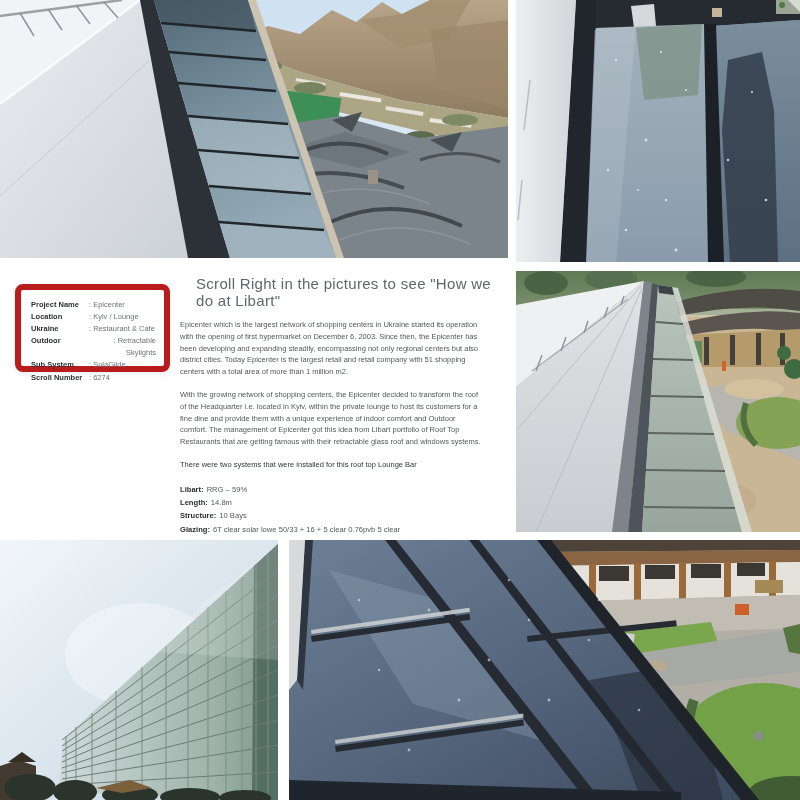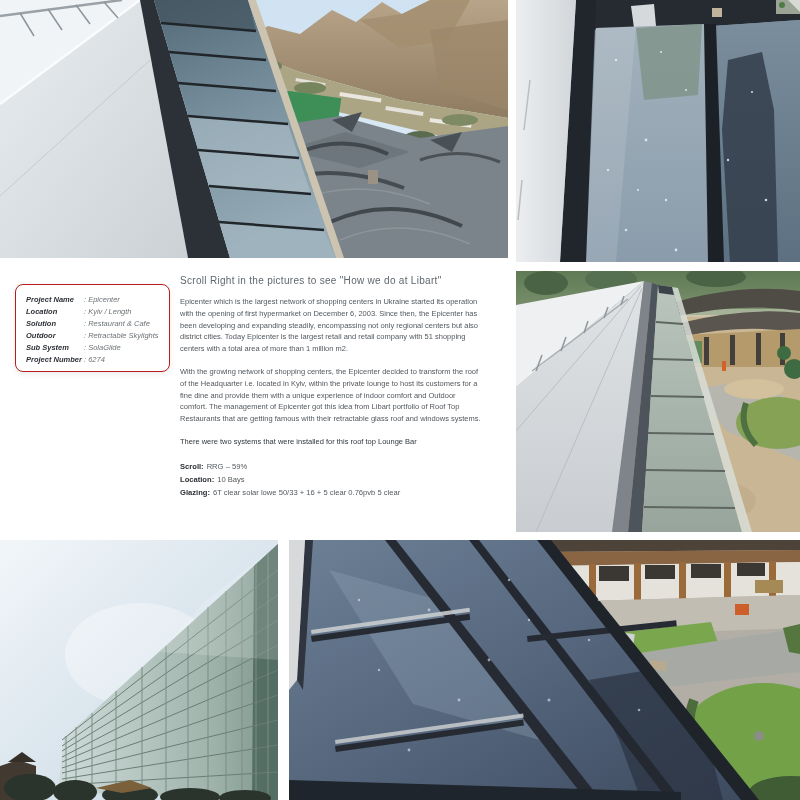--- a/index.html
+++ b/index.html
@@ -9,27 +9,27 @@
   .tile svg{display:block;width:100%;height:100%;}
   
   #photo1{left:0;top:0;width:508px;height:258px;}
   #photo2{left:516px;top:0;width:284px;height:262px;}
   #photo3{left:516px;top:271px;width:284px;height:261px;}
   #photo4{left:0;top:540px;width:278px;height:260px;}
   #photo5{left:289px;top:540px;width:511px;height:260px;}
   
   .info-panel{position:absolute;left:0;top:258px;width:508px;height:282px;background:#fff;}
   .project-card{position:absolute;left:15px;top:26px;width:155px;height:88px;background:#fff;
-    border:1px solid #b91c1c;border-radius:8px;box-shadow:0 2px 6px rgba(0,0,0,0.08);
-    box-sizing:border-box;padding:9px 8px 6px 10px;font-style:italic;}
+    border:6px solid #b91c1c;border-radius:8px;box-shadow:0 2px 6px rgba(0,0,0,0.08);
+    box-sizing:border-box;padding:9px 8px 6px 10px;}
   .card-row{display:flex;font-size:7.5px;line-height:12.1px;color:#6a7076;}
   .card-label{width:58px;flex:none;font-weight:bold;color:#2b3035;}
-  .card-value{color:#6d7378;}
+  .card-value{color:#6d7378;text-align:right;}
   .article{position:absolute;left:180px;top:17px;width:318px;}
-  .article h1{font-size:10px;font-weight:400;color:#5f676d;letter-spacing:0.3px;margin:0 0 10px 0;}
+  .article h1{font-size:15px;font-weight:400;color:#5f676d;letter-spacing:0.3px;margin:0 0 10px 16px;}
   .article p{font-size:7.5px;line-height:11.8px;color:#53595e;margin:0 16px 11px 0;}
   .article p.strong{font-weight:normal;color:#32373c;margin:0 0 12px 0;}
   .sys-heading{font-size:7.5px;font-weight:bold;color:#32373c;margin:10px 0 12px 0;}
   .spec-line{font-size:7.6px;line-height:13.3px;color:#53595e;}
   .spec-label{font-weight:bold;color:#2b3035;margin-right:3px;}
 </style>
 </head>
 <body>
 
 <div class="canvas">
@@ -181,50 +181,53 @@
   </div>
 
   <div class="info-panel">
     <div class="project-card">
       <div class="card-row">
         <span class="card-label">Project Name</span>
         <span class="card-value">: Epicenter</span>
       </div>
       <div class="card-row">
         <span class="card-label">Location</span>
-        <span class="card-value">: Kyiv / Length</span>
-      </div>
-      <div class="card-row">
-        <span class="card-label">Solution</span>
+        <span class="card-value">: Kyiv / Lounge</span>
+      </div>
+      <div class="card-row">
+        <span class="card-label">Ukraine</span>
         <span class="card-value">: Restaurant &amp; Cafe</span>
       </div>
       <div class="card-row">
         <span class="card-label">Outdoor</span>
         <span class="card-value">: Retractable Skylights</span>
       </div>
       <div class="card-row">
         <span class="card-label">Sub System</span>
         <span class="card-value">: SolaGlide</span>
       </div>
       <div class="card-row">
-        <span class="card-label">Project Number</span>
+        <span class="card-label">Scroll Number</span>
         <span class="card-value">: 6274</span>
       </div>
     </div>
 
     <div class="article">
       <h1>Scroll Right in the pictures to see "How we do at Libart"</h1>
       <p>Epicenter which is the largest network of shopping centers in Ukraine started its operation with the opening of first hypermarket on December 6, 2003. Since then, the Epicenter has been developing and expanding steadily, encompassing not only regional centers but also district cities. Today Epicenter is the largest retail and retail company with 51 shopping centers with a total area of more than 1 million m2.</p>
       <p>With the growing network of shopping centers, the Epicenter decided to transform the roof of the Headquarter i.e. located in Kyiv, within the private lounge to host its customers for a fine dine and provide them with a unique experience of indoor comfort and Outdoor comfort. The management of Epicenter got this idea from Libart portfolio of Roof Top Restaurants that are getting famous with their retractable glass roof and windows systems.</p>
       <p class="strong">There were two systems that were installed for this roof top Lounge Bar</p>
       <div class="spec-line">
-        <span class="spec-label">Scroll:</span><span>RRG – 59%</span>
+        <span class="spec-label">Libart:</span><span>RRG – 59%</span>
       </div>
       <div class="spec-line">
-        <span class="spec-label">Location:</span><span>10 Bays</span>
+        <span class="spec-label">Length:</span><span>14.8m</span>
+      </div>
+      <div class="spec-line">
+        <span class="spec-label">Structure:</span><span>10 Bays</span>
       </div>
       <div class="spec-line">
         <span class="spec-label">Glazing:</span><span>6T clear solar lowe 50/33 + 16 + 5 clear 0.76pvb 5 clear</span>
       </div>
     </div>
   </div>
 
   <div class="tile" id="photo3" aria-label="Long white roofline with open skylight vents above a temple courtyard">
     <svg viewBox="0 0 284 261" preserveAspectRatio="none">
       <defs>

